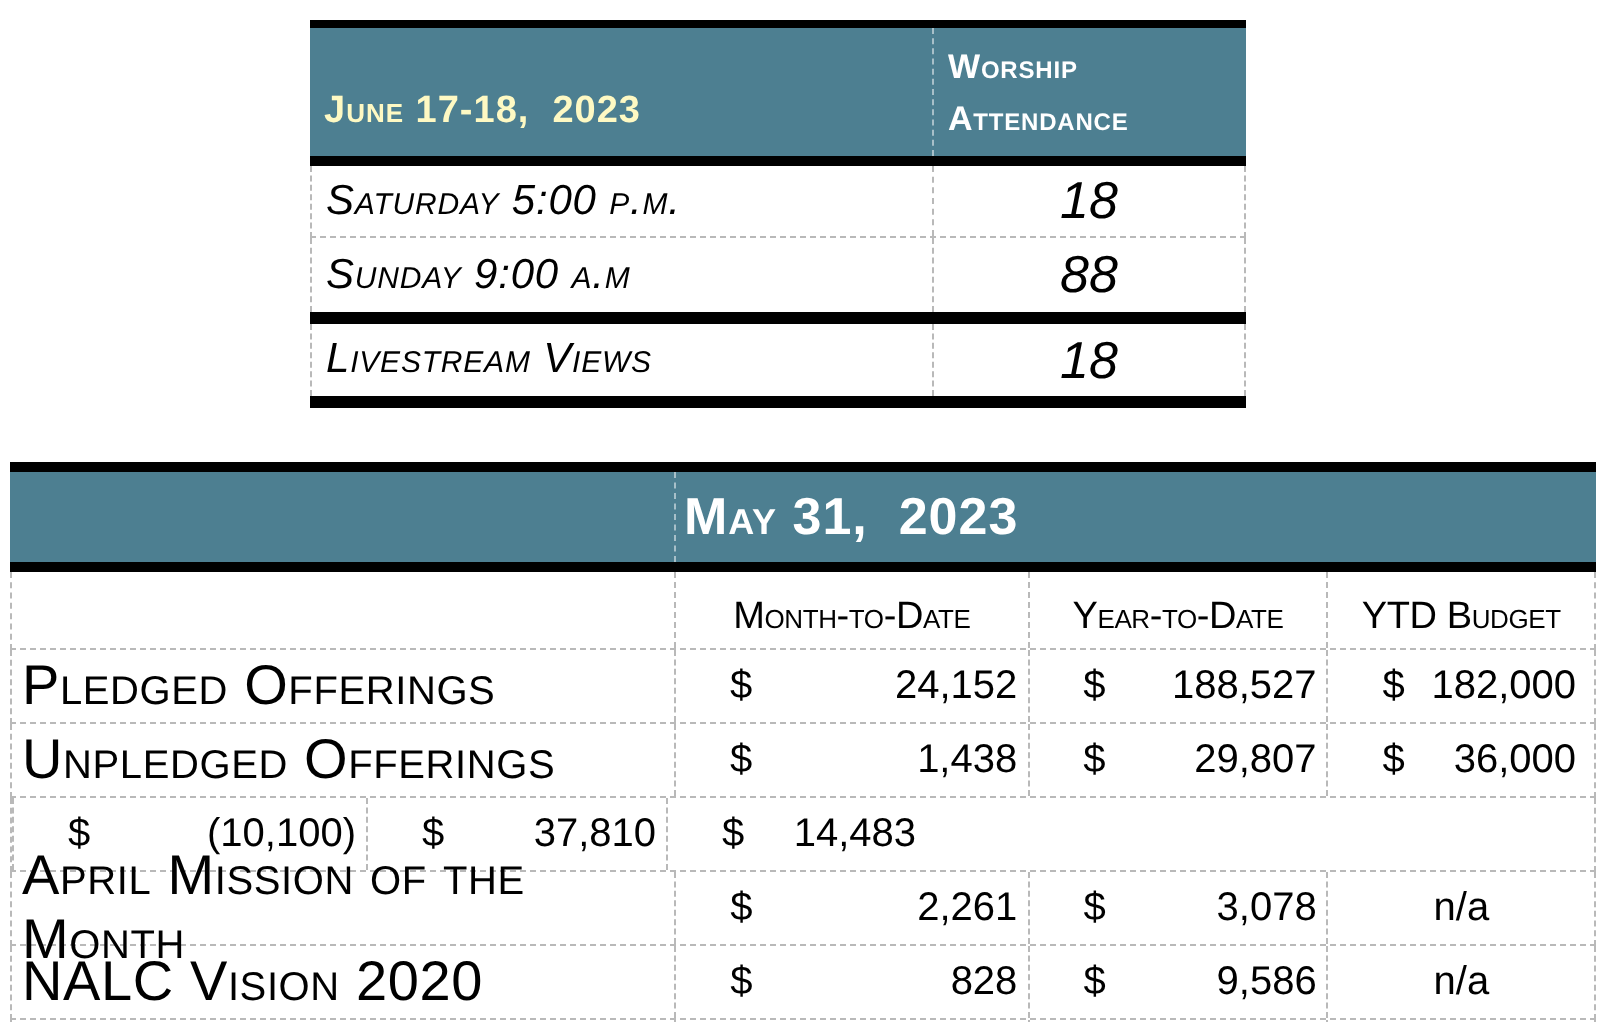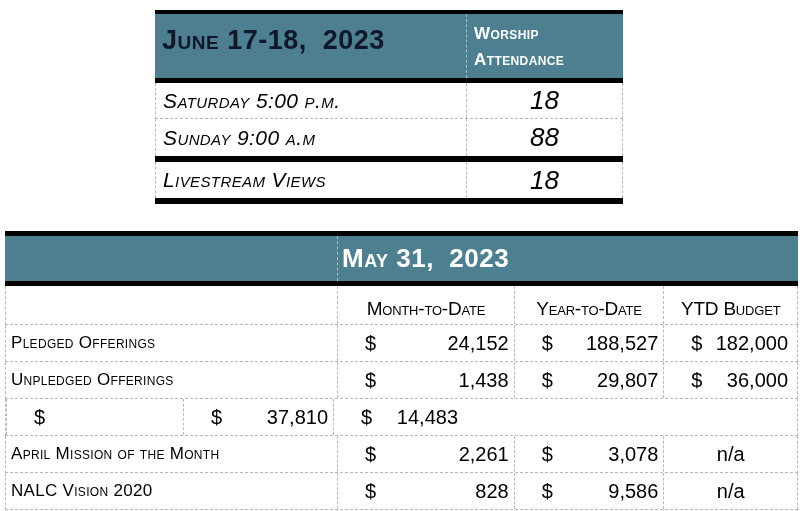--- a/index.html
+++ b/index.html
@@ -8,23 +8,23 @@
   .page { position:relative; width:804px; height:511px; background:#fff; }
 
   
   .bar { background:#000; width:100%; }
   .sc  { font-variant:small-caps; }
 
   
   .t1 { position:absolute; left:155px; top:10px; width:468px; }
   .t1-topbar { height:4px; }
   .t1-header { display:flex; height:64px; background:#4d7f91; }
-  .t1-title  { width:311px; color:#0f172a; font-weight:bold; font-size:27px;
+  .t1-title  { width:311px; color:#fef9c3; font-weight:bold; font-size:19px;
                letter-spacing:.5px; display:flex; align-items:flex-end;
-               padding:0 0 22px 7px; white-space:pre; }
+               padding:0 0 11px 7px; white-space:pre; }
   .t1-valhead{ width:131px; color:#fff; font-weight:bold; font-size:17px;
                letter-spacing:.4px; line-height:1.55; padding:7px 0 0 7px;
                border-left:1px dashed #a8c0c9; }
   .t1-hdrbar { height:5px; }
   .t1-row { display:flex; height:36px; border-left:1px dashed #b9b9b9;
             border-right:1px dashed #b9b9b9;font-style:italic; }
   .t1-row.rb { border-bottom:1px dashed #b9b9b9; }
   .t1-row.tall { height:37px; }
   .t1-label { width:310px; font-size:21px; letter-spacing:.4px;
               display:flex; align-items:center; padding-left:7px; }
@@ -45,21 +45,21 @@
   .t2-bar2 { height:5px; }
   .t2-colheads { display:flex; height:39px; border-left:1px dashed #b9b9b9;
                  border-right:1px dashed #b9b9b9; border-bottom:1px dashed #b9b9b9; }
   .t2-colheads .ch { font-weight:normal; font-size:19px; letter-spacing:-.2px;
                  display:flex; align-items:flex-end; justify-content:center;
                  padding-bottom:4px; }
   .c0 { width:332px; } .c1 { width:177px; } .c2 { width:150px; } .c3 { width:134px; }
   .vline { border-left:1px dashed #b9b9b9; }
   .t2-row { display:flex; height:37px; border-left:1px dashed #b9b9b9;
             border-right:1px dashed #b9b9b9; border-bottom:1px dashed #b9b9b9; }
-  .t2-label { width:332px; font-size:17px; letter-spacing:.3px;
+  .t2-label { width:332px; font-size:28px; letter-spacing:.3px;
               display:flex; align-items:center; padding-left:5px; }
   .money { display:flex; align-items:center; justify-content:space-between;
            font-size:20px; padding-left:27px; padding-right:5px; }
   .money.c3 { padding-right:9px; }
   .money.na { justify-content:center; padding:0; }
   .t2-footer { display:flex; height:15px; border-left:1px dashed #b9b9b9;
                border-right:1px dashed #b9b9b9; }
 </style>
 </head>
 <body>
@@ -132,20 +132,21 @@
       </div>
       <div class="money c3 vline">
         <span>$</span>
         <span>36,000</span>
       </div>
     </div>
 
     <div class="t2-row">
       <div class="money c1 vline">
         <span>$</span>
+        <span>(10,100)</span>
       </div>
       <div class="money c2 vline">
         <span>$</span>
         <span>37,810</span>
       </div>
       <div class="money c3 vline">
         <span>$</span>
         <span>14,483</span>
       </div>
     </div>

